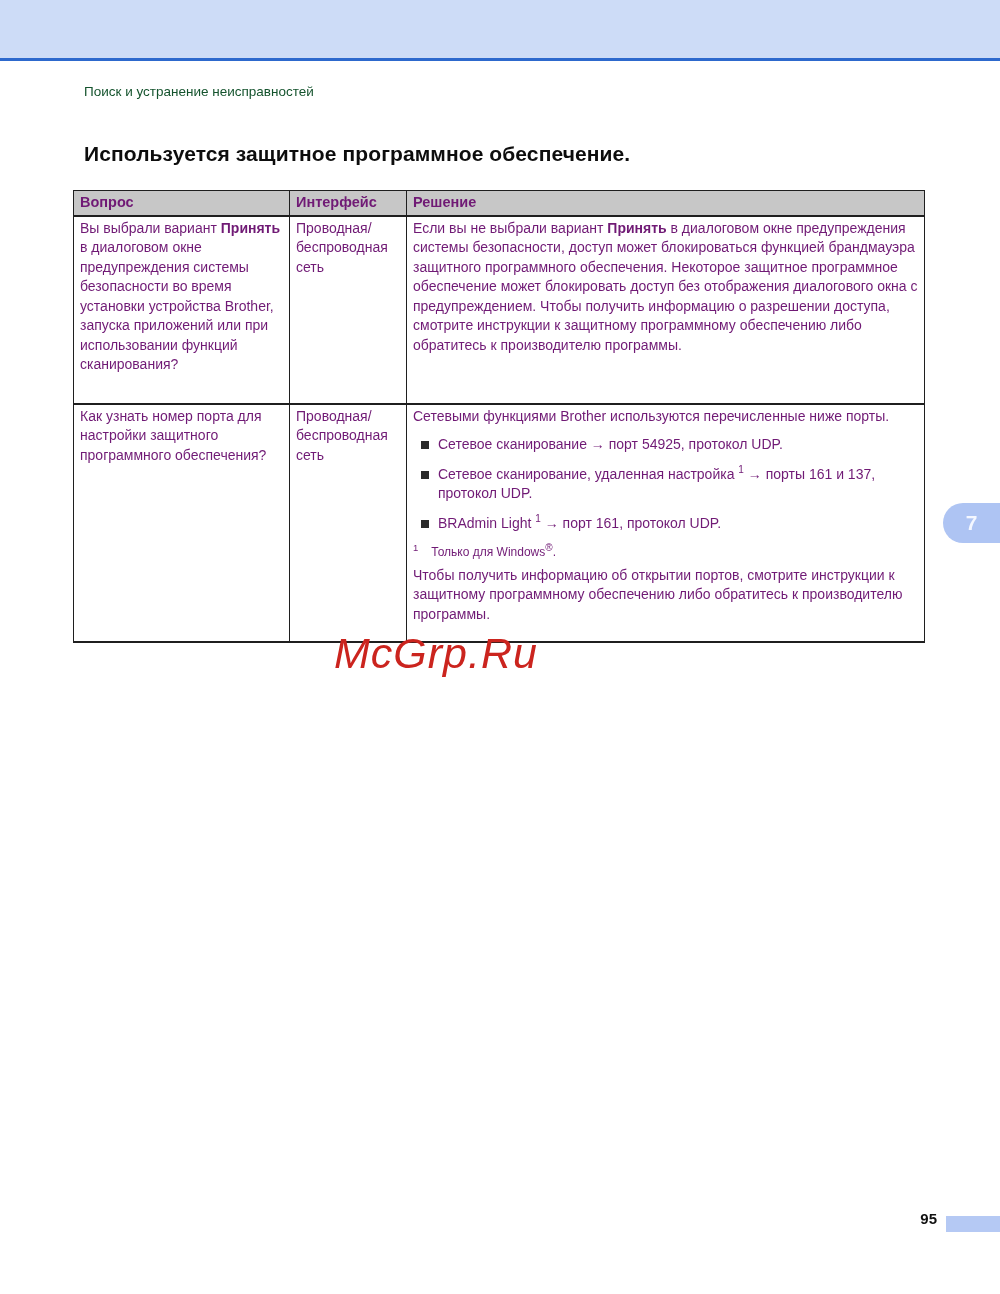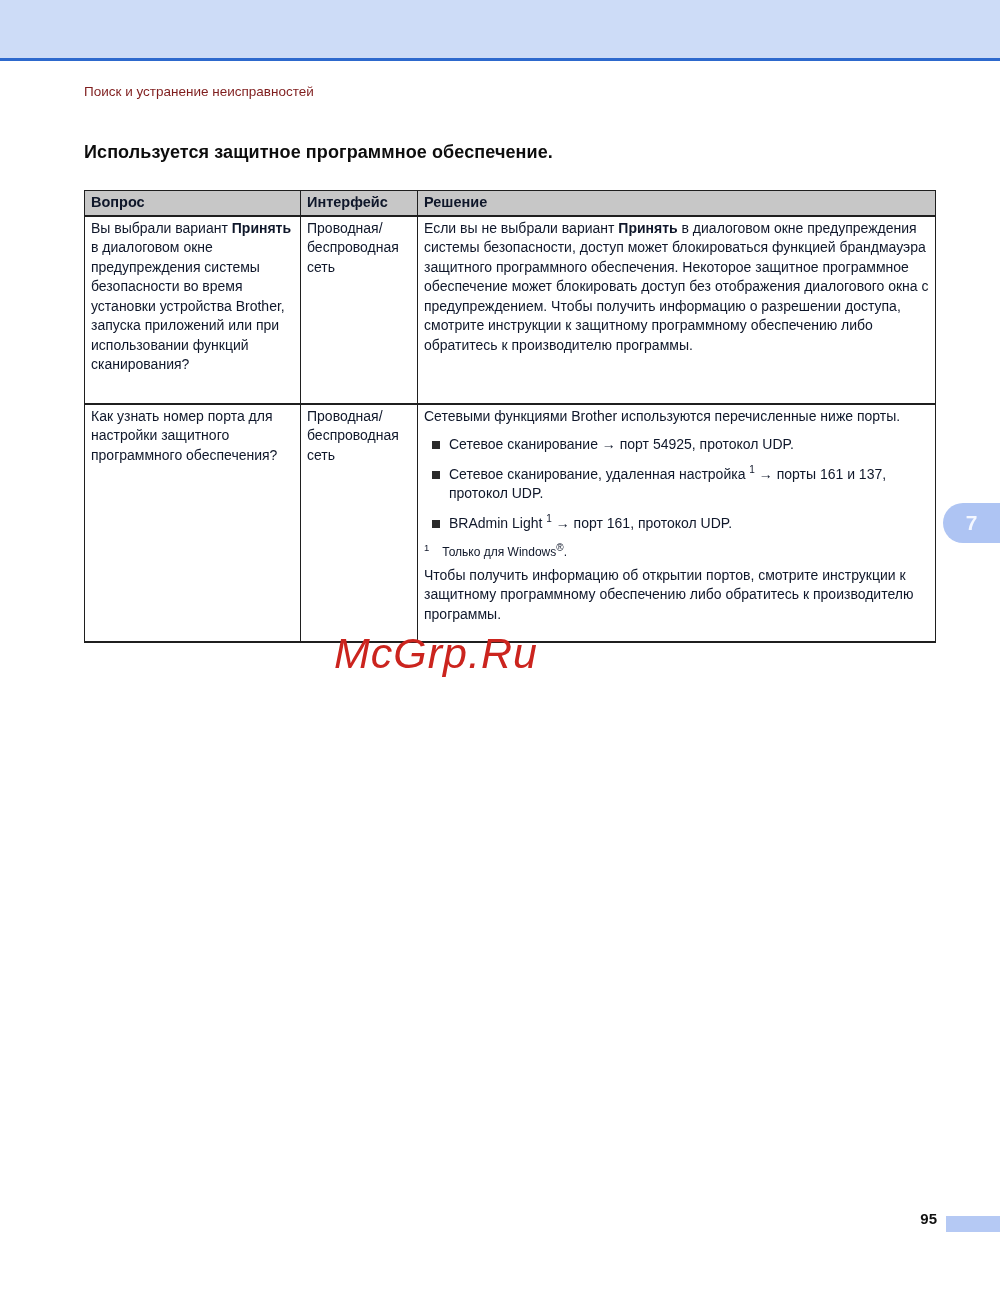--- a/index.html
+++ b/index.html
@@ -5,30 +5,30 @@
   html,body { margin:0; padding:0; background:#ffffff; }
   .page {
     position:relative; width:1000px; height:1294px; background:#ffffff;
     font-family:"Liberation Sans", sans-serif; color:#1a1a1a; overflow:hidden;
   }
   .top-band {
     position:absolute; top:0; left:0; width:1000px; height:58px;
     background:var(--band-bg,#cddcf7); border-bottom:3px solid var(--band-line,#2d69cd);
   }
   .breadcrumb {
-    position:absolute; left:84px; top:84px; font-size:13.5px; color:#7f1d1d;
+    position:absolute; left:84px; top:84px; font-size:13.5px; color:#14532d;
   }
   .title {
     position:absolute; left:84px; top:142px; margin:0;
-    font-size:18px; font-weight:bold; color:#0d0d0d; letter-spacing:0.1px;
+    font-size:21px; font-weight:bold; color:#0d0d0d; letter-spacing:0.1px;
   }
   table.ts {
-    position:absolute; left:84px; top:190px; width:851px;
+    position:absolute; left:73px; top:190px; width:851px;
     border-collapse:collapse; table-layout:fixed;
-    font-size:14px; line-height:19.5px; color:#0f172a;
+    font-size:14px; line-height:19.5px; color:#701a75;
     border:1px solid #1f1f1f; border-bottom-width:2px;
   }
   .ts th, .ts td {
     border:1px solid #1f1f1f; vertical-align:top; text-align:left;
     padding:2px 5px 4px 6px; overflow:hidden;
   }
   .ts thead th {
     background:var(--header-row-bg,#c7c7c7); font-weight:bold; font-size:14.5px;
     height:19px; vertical-align:middle; padding:2px 5px 2px 6px;
     border-bottom-width:2px;

